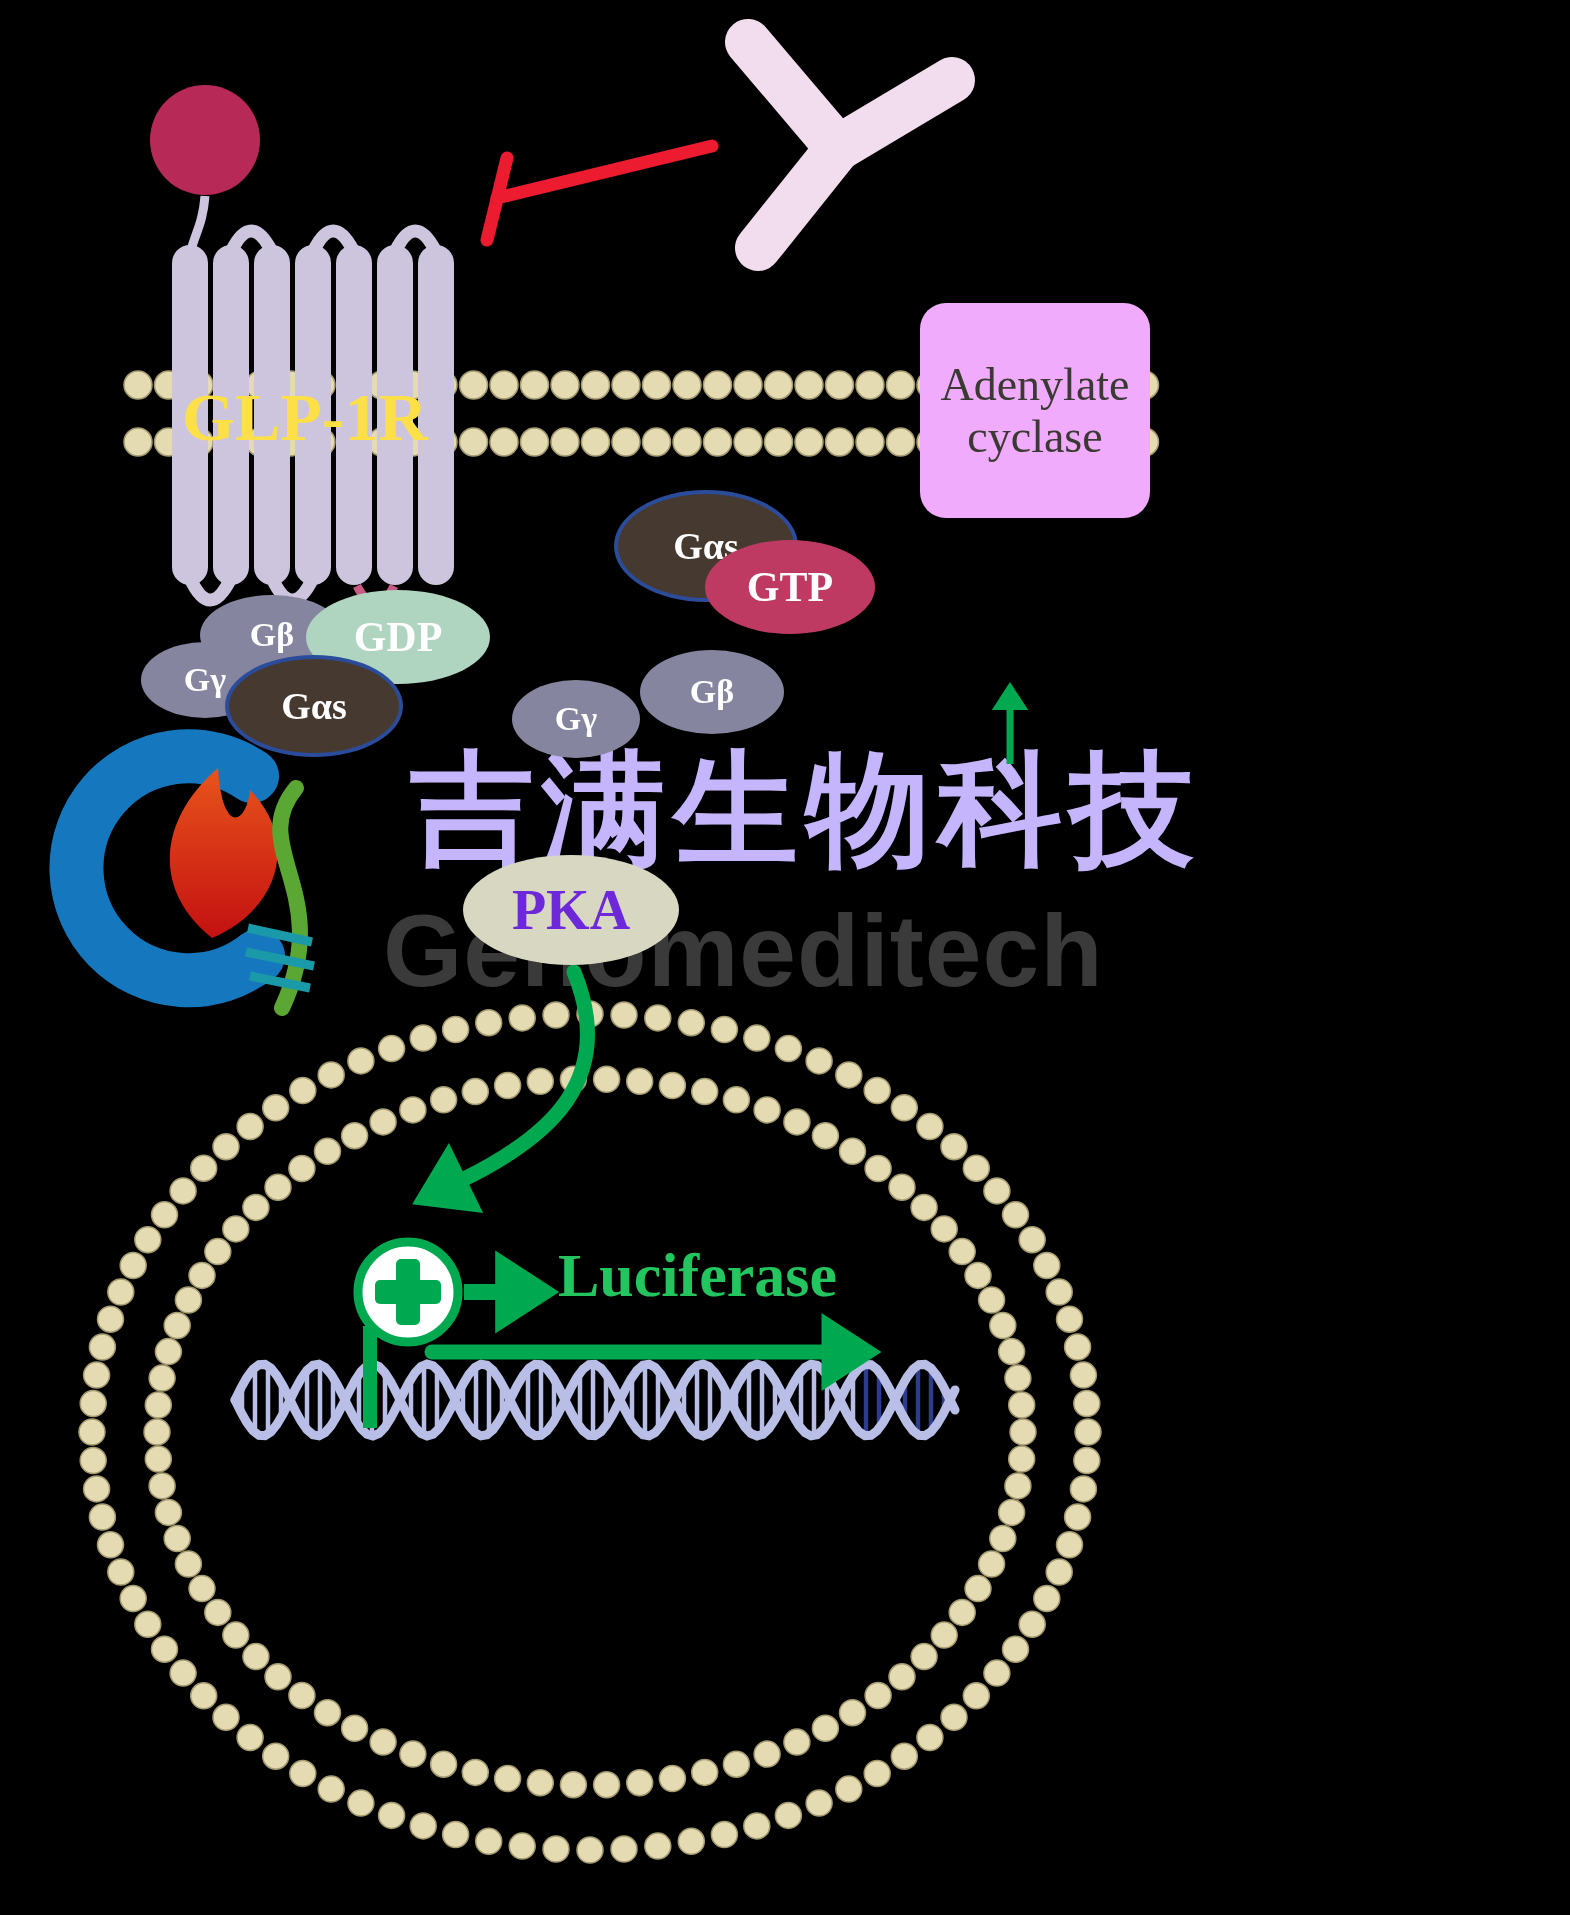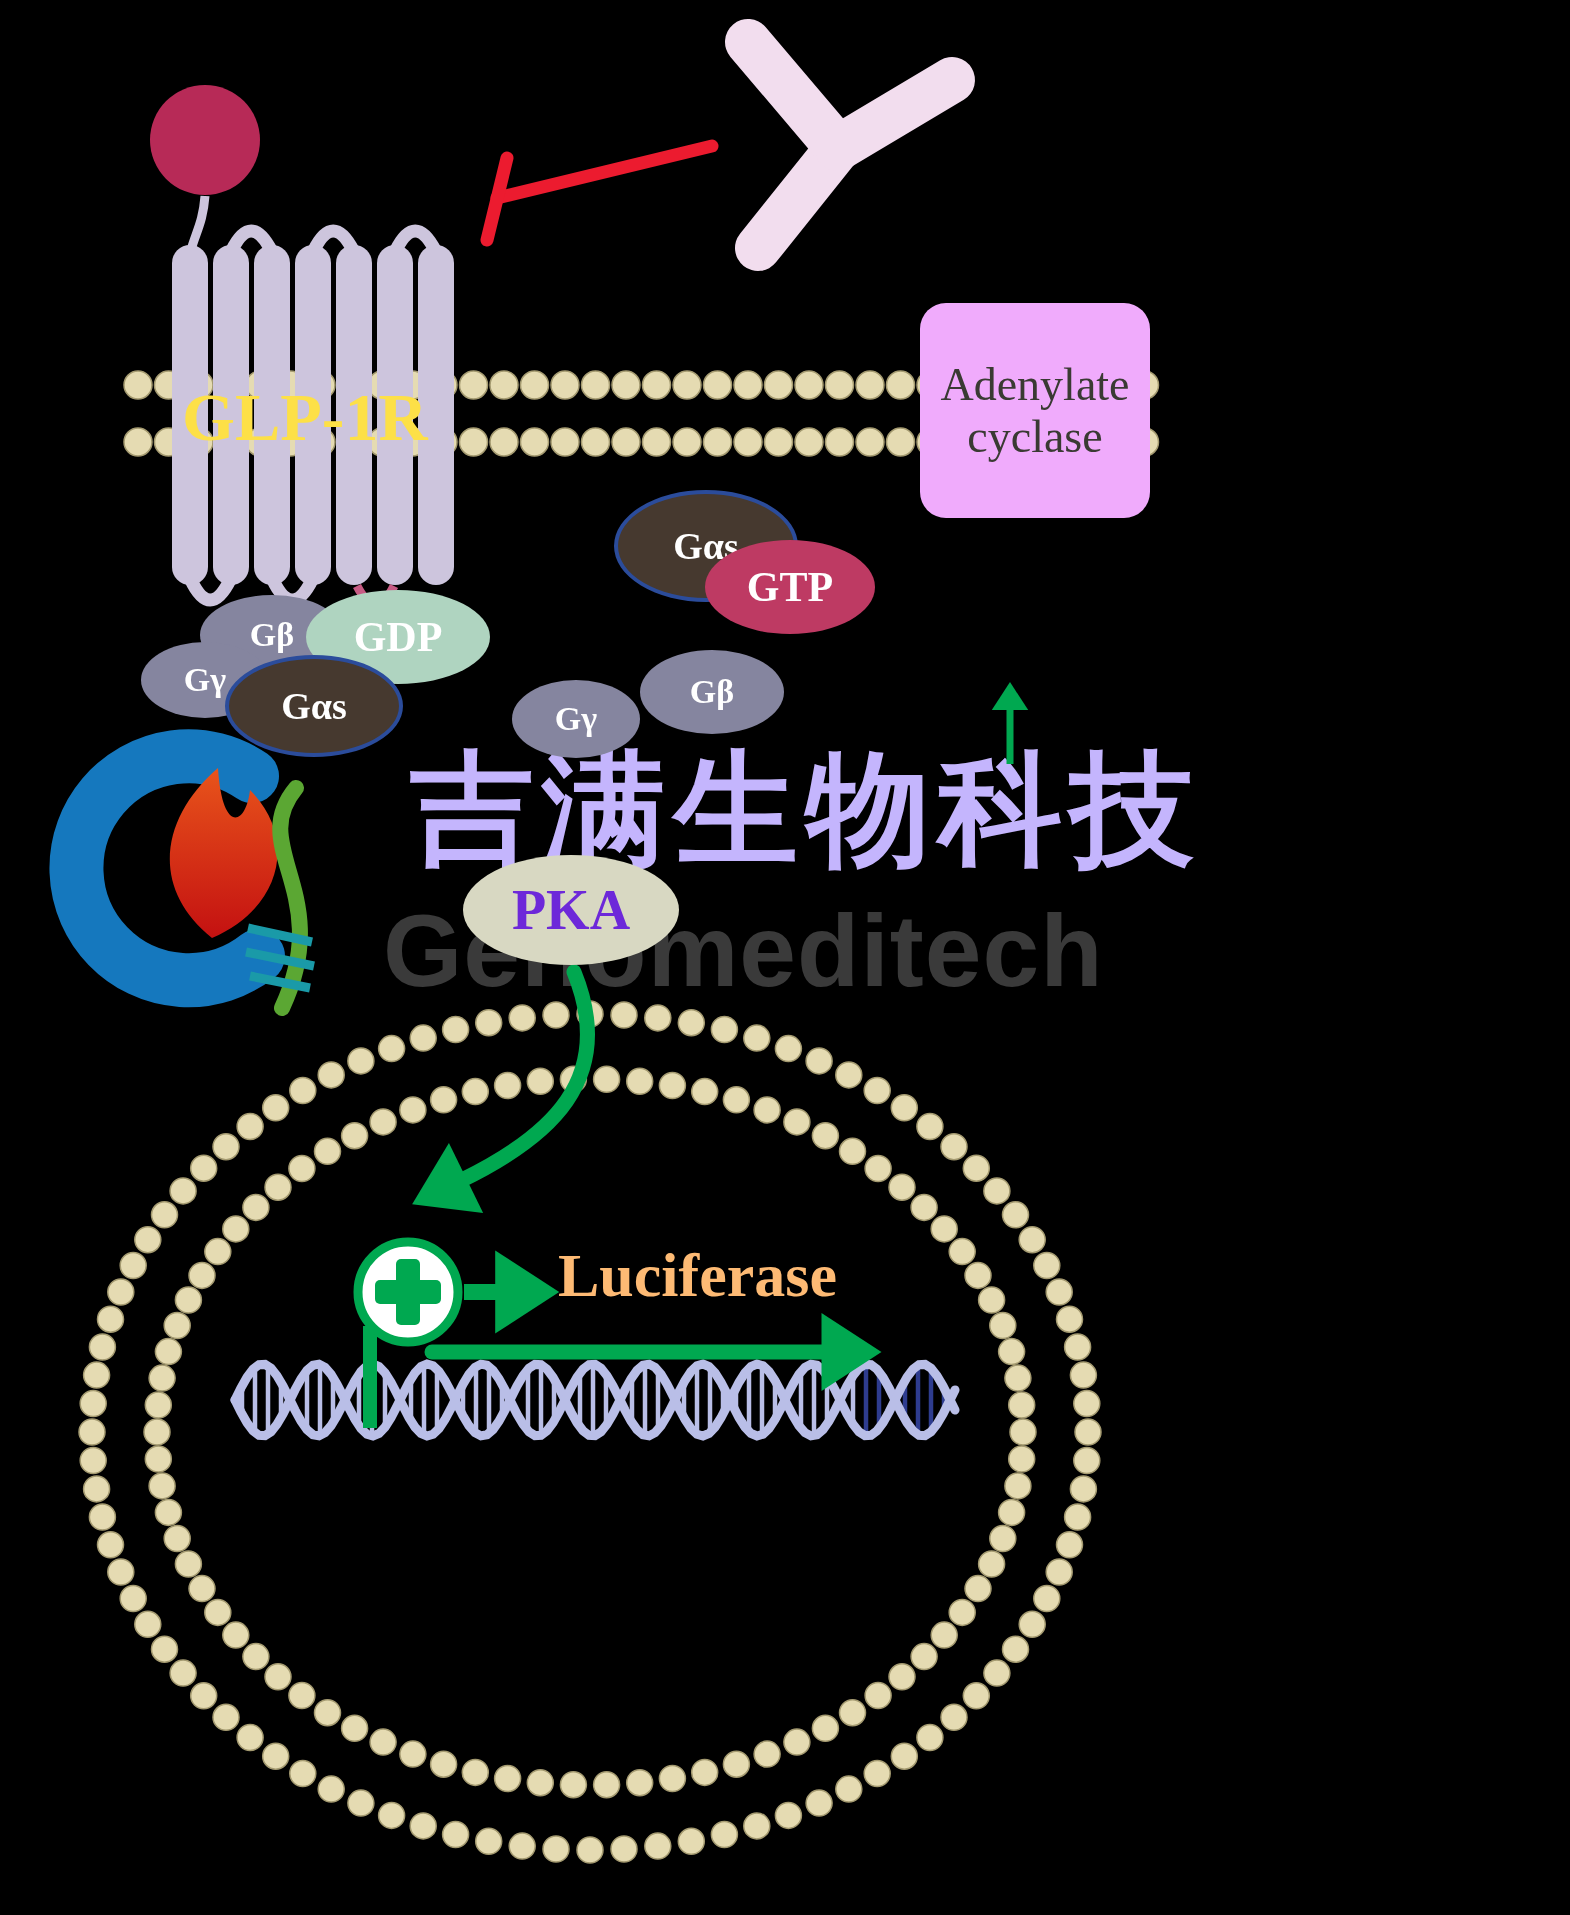--- a/index.html
+++ b/index.html
@@ -12,21 +12,21 @@
          font-family:"Liberation Sans",sans-serif;}
   svg.scene{position:absolute;left:0;top:0;z-index:2;}
   .lbl{position:absolute;z-index:3;}
   .ellipse{position:absolute;z-index:3;border-radius:50%;display:flex;align-items:center;
            justify-content:center;font-weight:bold;color:#fff;
            font-family:"Liberation Serif",serif;}
   .glp1r{left:182px;top:378px;font-size:68px;font-weight:bold;color:#fde047;}
   .ac-box{left:920px;top:303px;width:230px;height:215px;background:#f0abfc;border-radius:26px;
           display:flex;flex-direction:column;align-items:center;justify-content:center;
           color:#3A3A33;font-size:46px;line-height:1.12;text-align:center;}
-  .luciferase{left:558px;top:1240px;font-size:62px;font-weight:bold;color:#fdba74;}
+  .luciferase{left:558px;top:1240px;font-size:62px;font-weight:bold;color:#22c55e;}
 </style>
 </head>
 <body>
 
 <div class="stage">
 
   <div class="wm wm-cn">吉满生物科技</div>
   <div class="wm wm-en">Genomeditech</div>
 
   <svg class="scene" width="1570" height="1915" viewBox="0 0 1570 1915">

